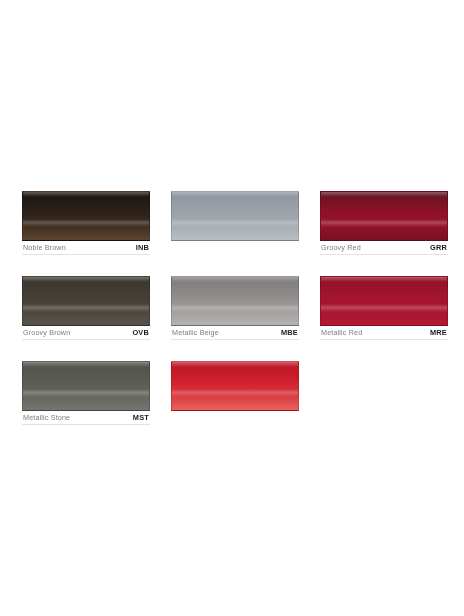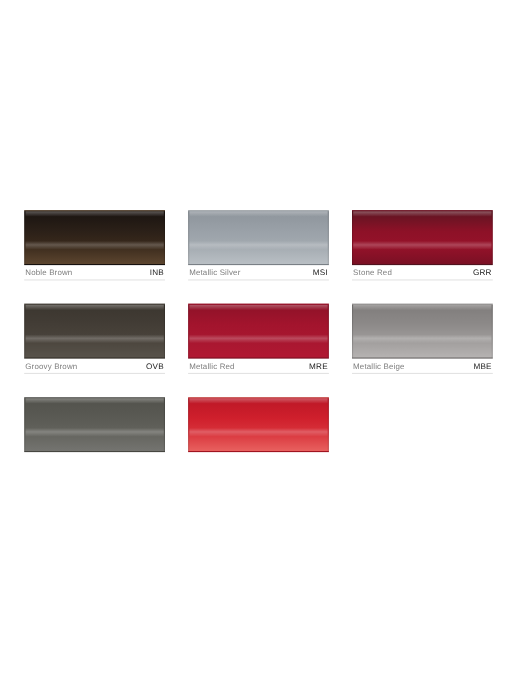--- a/index.html
+++ b/index.html
@@ -94,21 +94,21 @@
   .swatch-name {
     font-size: 7.2px;
     color: #7d7d7d;
     letter-spacing: 0.15px;
     white-space: nowrap;
     line-height: 1;
   }
 
   .swatch-code {
     font-size: 7.4px;
-    font-weight: normal;
+    font-weight: bold;
     color: #1c1c1c;
     letter-spacing: 0.2px;
     white-space: nowrap;
     line-height: 1;
   }
 </style>
 </head>
 <body>
 
 <div id="sheet">
@@ -121,69 +121,69 @@
         <div class="swatch-label">
           <span class="swatch-name">Noble Brown</span>
           <span class="swatch-code">INB</span>
         </div>
       </div>
       <div class="swatch-cell">
         <div class="swatch-chip" style="background: linear-gradient(rgb(141, 148, 155) 0%, rgb(154, 161, 168) 38%, rgb(163, 170, 176) 66%, rgb(185, 191, 196) 100%);">
           <div class="topgloss"></div>
           <div class="sheen"></div>
         </div>
-        <div class="swatch-label">
-          <span class="swatch-name">Metallic Silver</span>
-          <span class="swatch-code">MSI</span>
-        </div>
       </div>
       <div class="swatch-cell">
         <div class="swatch-chip" style="background: linear-gradient(rgb(93, 21, 34) 0%, rgb(141, 17, 39) 38%, rgb(150, 18, 42) 66%, rgb(122, 16, 36) 100%);">
           <div class="topgloss"></div>
           <div class="sheen"></div>
         </div>
         <div class="swatch-label">
-          <span class="swatch-name">Stone Red</span>
+          <span class="swatch-name">Groovy Red</span>
           <span class="swatch-code">GRR</span>
         </div>
       </div>
       <div class="swatch-cell">
         <div class="swatch-chip" style="background: linear-gradient(rgb(59, 54, 47) 0%, rgb(67, 61, 54) 38%, rgb(74, 68, 60) 66%, rgb(88, 83, 75) 100%);">
           <div class="topgloss"></div>
           <div class="sheen"></div>
         </div>
         <div class="swatch-label">
           <span class="swatch-name">Groovy Brown</span>
           <span class="swatch-code">OVB</span>
         </div>
       </div>
       <div class="swatch-cell">
+        <div class="swatch-chip" style="background: linear-gradient(rgb(127, 124, 123) 0%, rgb(141, 138, 137) 38%, rgb(158, 155, 154) 66%, rgb(182, 179, 178) 100%);">
+          <div class="topgloss"></div>
+          <div class="sheen"></div>
+        </div>
+        <div class="swatch-label">
+          <span class="swatch-name">Metallic Beige</span>
+          <span class="swatch-code">MBE</span>
+        </div>
+      </div>
+      <div class="swatch-cell">
         <div class="swatch-chip" style="background: linear-gradient(rgb(142, 18, 40) 0%, rgb(163, 20, 45) 38%, rgb(168, 23, 48) 66%, rgb(177, 24, 50) 100%);">
           <div class="topgloss"></div>
           <div class="sheen"></div>
         </div>
         <div class="swatch-label">
           <span class="swatch-name">Metallic Red</span>
           <span class="swatch-code">MRE</span>
         </div>
       </div>
       <div class="swatch-cell">
-        <div class="swatch-chip" style="background: linear-gradient(rgb(127, 124, 123) 0%, rgb(141, 138, 137) 38%, rgb(158, 155, 154) 66%, rgb(182, 179, 178) 100%);">
+        <div class="swatch-chip" style="background: linear-gradient(rgb(82, 82, 76) 0%, rgb(90, 90, 84) 38%, rgb(99, 99, 93) 66%, rgb(116, 116, 112) 100%);">
           <div class="topgloss"></div>
           <div class="sheen"></div>
         </div>
         <div class="swatch-label">
-          <span class="swatch-name">Metallic Beige</span>
-          <span class="swatch-code">MBE</span>
-        </div>
-      </div>
-      <div class="swatch-cell">
-        <div class="swatch-chip" style="background: linear-gradient(rgb(82, 82, 76) 0%, rgb(90, 90, 84) 38%, rgb(99, 99, 93) 66%, rgb(116, 116, 112) 100%);">
-          <div class="topgloss"></div>
-          <div class="sheen"></div>
+          <span class="swatch-name">Metallic Stone</span>
+          <span class="swatch-code">MST</span>
         </div>
       </div>
       <div class="swatch-cell">
         <div class="swatch-chip" style="background: linear-gradient(rgb(187, 23, 38) 0%, rgb(207, 31, 44) 38%, rgb(216, 51, 59) 66%, rgb(232, 97, 95) 100%);">
           <div class="topgloss"></div>
           <div class="sheen"></div>
         </div>
       </div>
     </div>
 </div>

